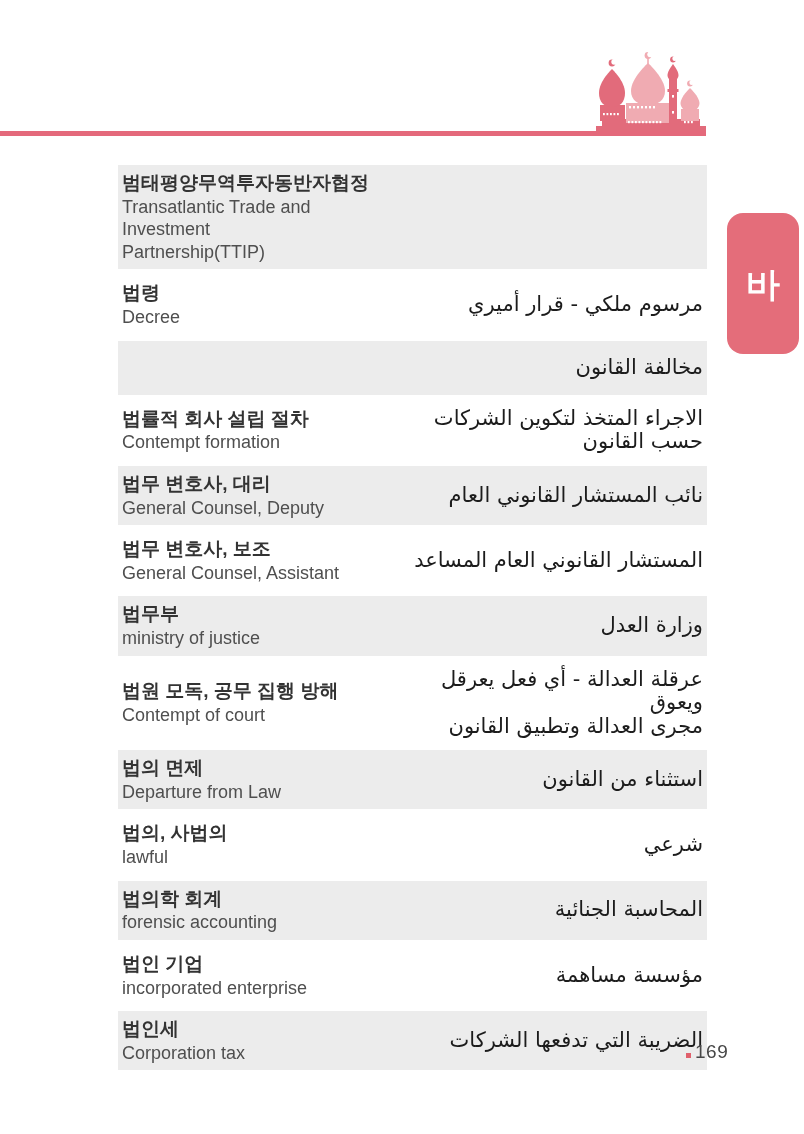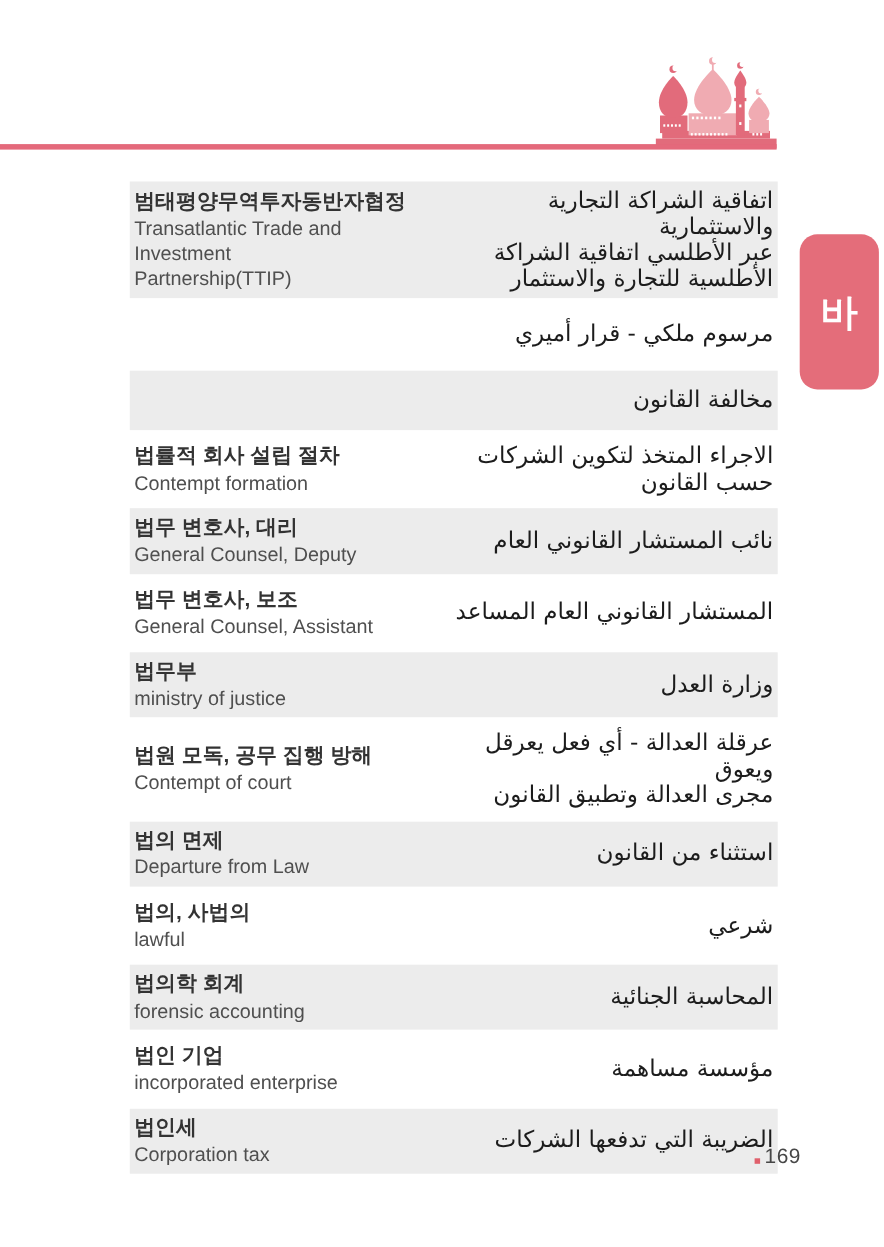--- a/index.html
+++ b/index.html
@@ -136,26 +136,27 @@
   <span class="side-tab-label">바</span>
 </div>
 
 <div class="glossary">
   <div class="row alt">
     <div class="cell-left">
       <div class="ko">범태평양무역투자동반자협정</div>
       <div class="en">Transatlantic Trade and Investment
 Partnership(TTIP)</div>
     </div>
-    <div class="cell-right ar">اتفاقية الشراكة التجارية والاستثمارية
-عبر الأطلسي اتفاقية الشراكة
-الأطلسية للتجارة والاستثمار</div>
-  </div>
-
-  <div class="row">
+  </div>
+
+  <div class="row">
+    <div class="cell-left">
+      <div class="ko">법령</div>
+      <div class="en">Decree</div>
+    </div>
     <div class="cell-right ar">مرسوم ملكي - قرار أميري</div>
   </div>
 
   <div class="row alt">
     <div class="cell-right ar">مخالفة القانون</div>
   </div>
 
   <div class="row">
     <div class="cell-left">
       <div class="ko">법률적 회사 설립 절차</div>

